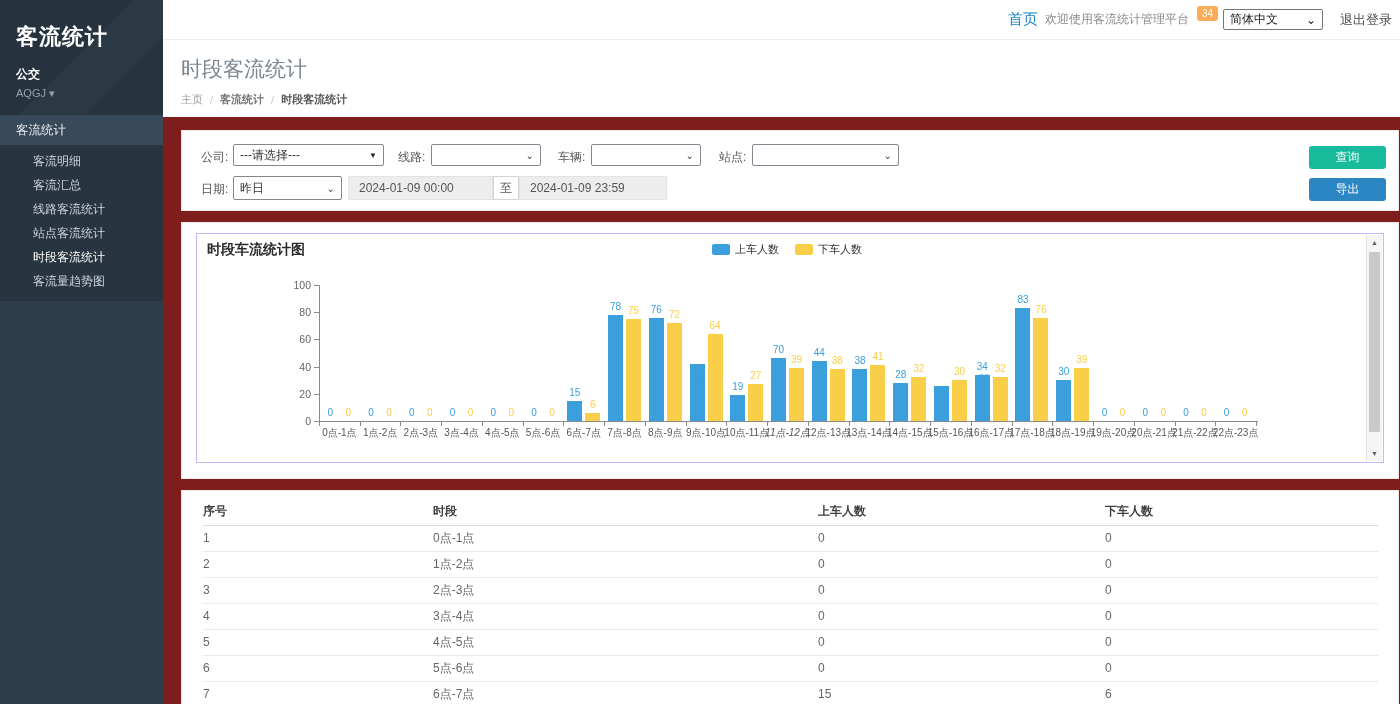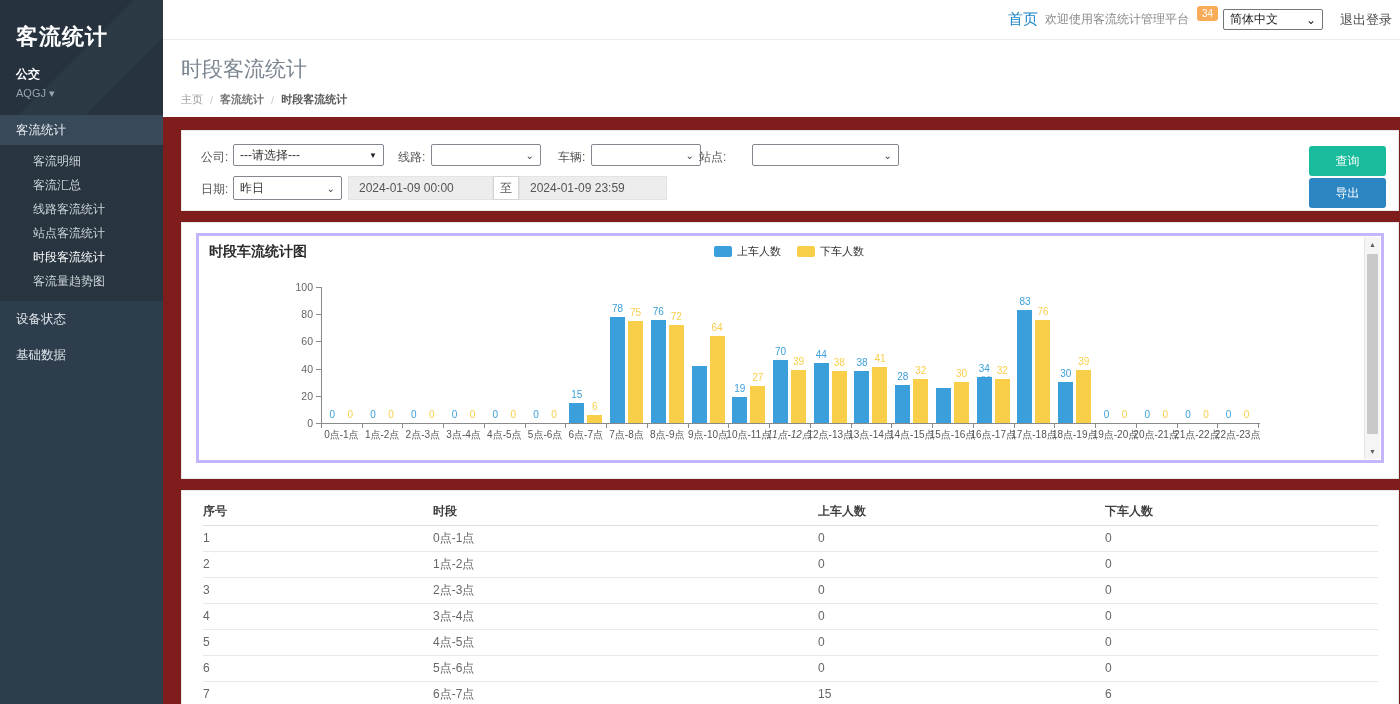--- a/index.html
+++ b/index.html
@@ -54,28 +54,28 @@
   .f-label { position:absolute; font-size:12px; color:#555; }
   .sel { position:absolute; height:22px; border:1px solid #828790; border-radius:2px; background:#fff;
     display:flex; align-items:center; justify-content:space-between; padding:0 6px; font-size:12px;
     color:#333; cursor:pointer; }
   .sel .chev { color:#444; font-size:10px; }
   .sel .tri { color:#222; font-size:8px; }
   .date-input { position:absolute; height:24px; background:#ededed; border:1px solid #e3e3e3;
     color:#555; font-size:12px; display:flex; align-items:center; padding-left:10px; }
   .to-box { position:absolute; height:24px; background:#fff; border:1px solid #d5d5d5;
     color:#555; font-size:12px; display:flex; align-items:center; justify-content:center; }
-  .btn { position:absolute; width:77px; height:30px; border:none; border-radius:3px; color:#fff;
+  .btn { position:absolute; width:77px; height:23px; border:none; border-radius:3px; color:#fff;
     font-size:12px; cursor:pointer; font-family:inherit; }
   .btn-query { background:#18bc9c; top:15px; right:12px; }
   .btn-export { background:#2d86c4; top:47px; right:12px; }
 
   
   .chart-card { top:105px; height:257px; padding:10px 14px; }
-  .chart-box { position:relative; width:100%; height:230px; border:3px solid #c4b5fd; background:#fff; overflow:hidden; }
+  .chart-box { position:relative; width:100%; height:230px; border:1px solid #c4b5fd; background:#fff; overflow:hidden; }
   .chart-title { position:absolute; left:10px; top:7px; font-size:14px; font-weight:bold; color:#2b2b2b; }
   .legend { position:absolute; left:515px; top:8px; display:flex; gap:16px; align-items:center; }
   .legend-item { display:flex; align-items:center; gap:5px; cursor:pointer; }
   .legend-swatch { width:18px; height:11px; border-radius:2px; }
   .legend-label { font-size:11px; color:#333; }
   .axis { position:absolute; background:#8a8a8a; }
   .ytick-label { position:absolute; width:30px; text-align:right; font-size:10.5px; color:#666; }
   .xtick-label { position:absolute; width:62px; text-align:center; font-size:10px; color:#555; white-space:nowrap; }
   .bar { position:absolute; }
   .bar-label { position:absolute; width:34px; text-align:center; font-size:10px; }
@@ -104,24 +104,20 @@
   </div>
   <div class="menu-parent">客流统计</div>
   <div class="submenu" id="submenu">
       <div class="submenu-item">客流明细</div>
       <div class="submenu-item">客流汇总</div>
       <div class="submenu-item">线路客流统计</div>
       <div class="submenu-item">站点客流统计</div>
       <div class="submenu-item active">时段客流统计</div>
       <div class="submenu-item">客流量趋势图</div>
     </div>
-  <div id="sidebar-items">
-      <div class="menu-item">设备状态</div>
-      <div class="menu-item">基础数据</div>
-    </div>
 </div>
 
 <div class="topbar">
   <span class="home-link">首页</span>
   <span class="welcome-text">欢迎使用客流统计管理平台</span>
   <span class="badge">34</span>
   <span class="lang-select">
     <span>简体中文</span>
     <span class="chev">⌄</span>
   </span>
@@ -150,21 +146,21 @@
     <span class="f-label" style="left:216px; top:18px;">线路:</span>
     <div class="sel" style="left:249px; top:13px; width:110px;">
       <span></span>
       <span class="chev">⌄</span>
     </div>
     <span class="f-label" style="left:376px; top:18px;">车辆:</span>
     <div class="sel" style="left:409px; top:13px; width:110px;">
       <span></span>
       <span class="chev">⌄</span>
     </div>
-    <span class="f-label" style="left:517px; top:18px;text-align:center;">站点:</span>
+    <span class="f-label" style="left:537px; top:18px;text-align:center;">站点:</span>
     <div class="sel" style="left:570px; top:13px; width:147px;">
       <span></span>
       <span class="chev">⌄</span>
     </div>
 
     <span class="f-label" style="left:19px; top:50px;">日期:</span>
     <div class="sel" style="left:51px; top:45px; width:109px; height:24px;">
       <span>昨日</span>
       <span class="chev">⌄</span>
     </div>

